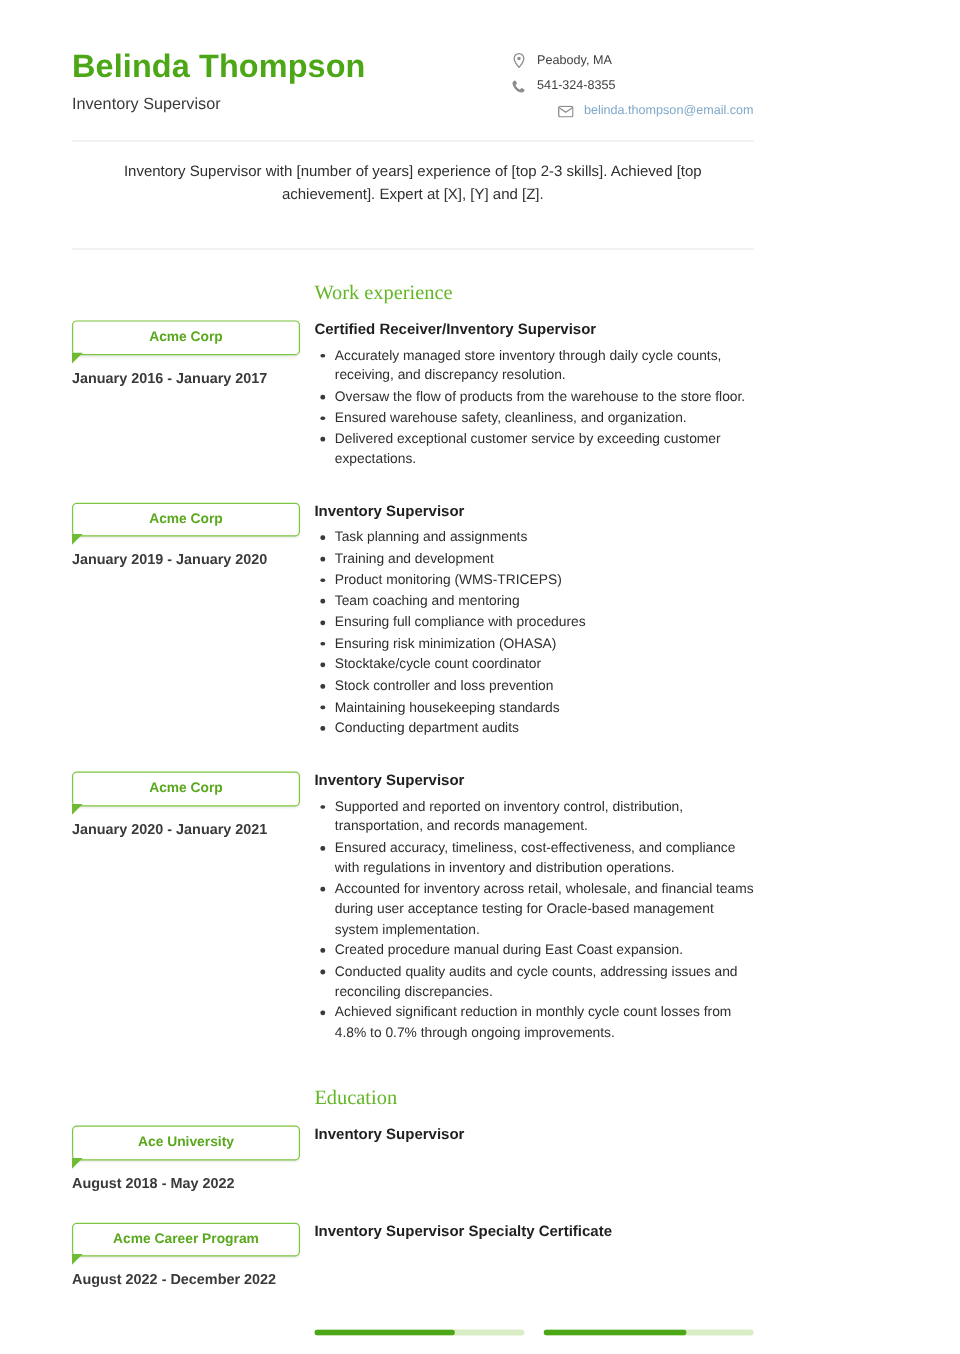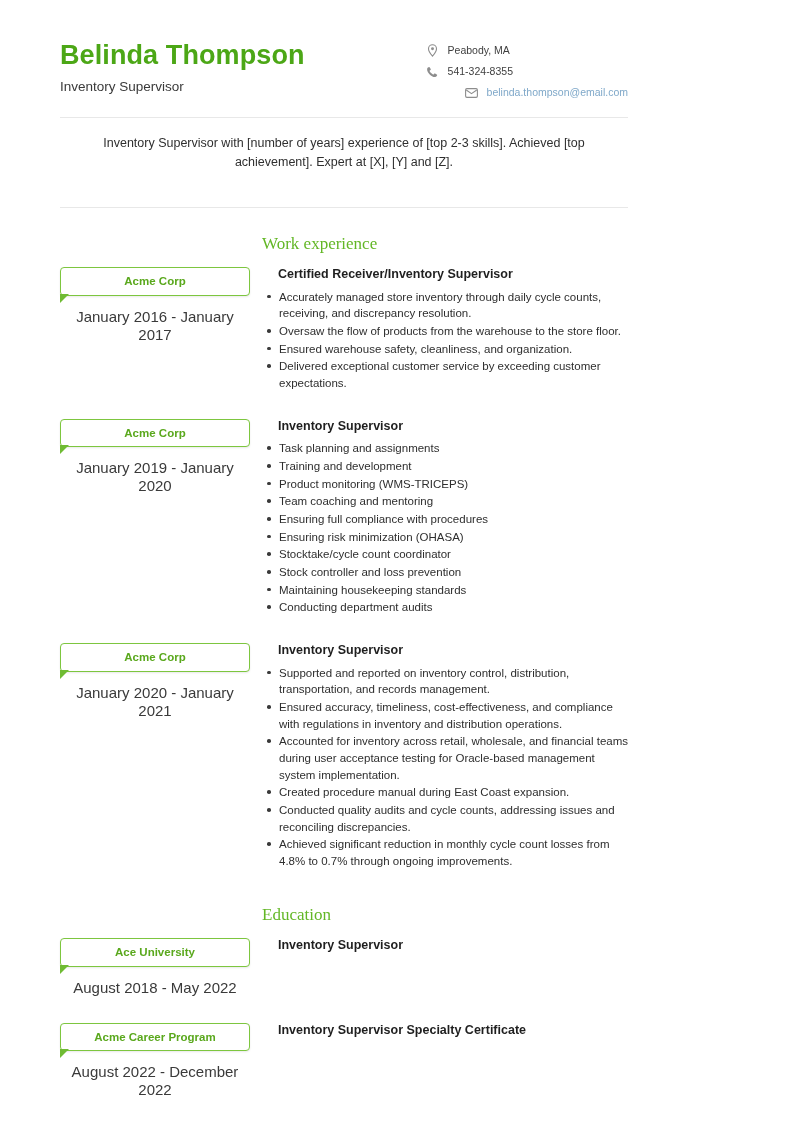--- a/index.html
+++ b/index.html
@@ -143,32 +143,32 @@
     content: "";
     position: absolute;
     left: -1px;
     bottom: -8px;
     width: 0;
     height: 0;
     border-left: 9px solid #6fbb33;
     border-bottom: 9px solid transparent;
   }
   .entry-date {
-    text-align: center;
-    font-size: 15px;
+    font-size: 12px;
     color: #3a3a3a;
     margin-top: 12px;
     line-height: 1.2;
+    font-weight: bold;
   }
   .entry-title {
     font-size: 12.5px;
     font-weight: bold;
     color: #1f1f1f;
     line-height: 1.25;
-    margin: 0 0 6px 16px;
+    margin: 0 0 6px 0;
   }
   ul.bullets {
     margin: 0;
     padding: 0 0 0 17px;
     list-style: none;
   }
   ul.bullets li {
     position: relative;
     font-size: 11.5px;
     line-height: 1.45;

